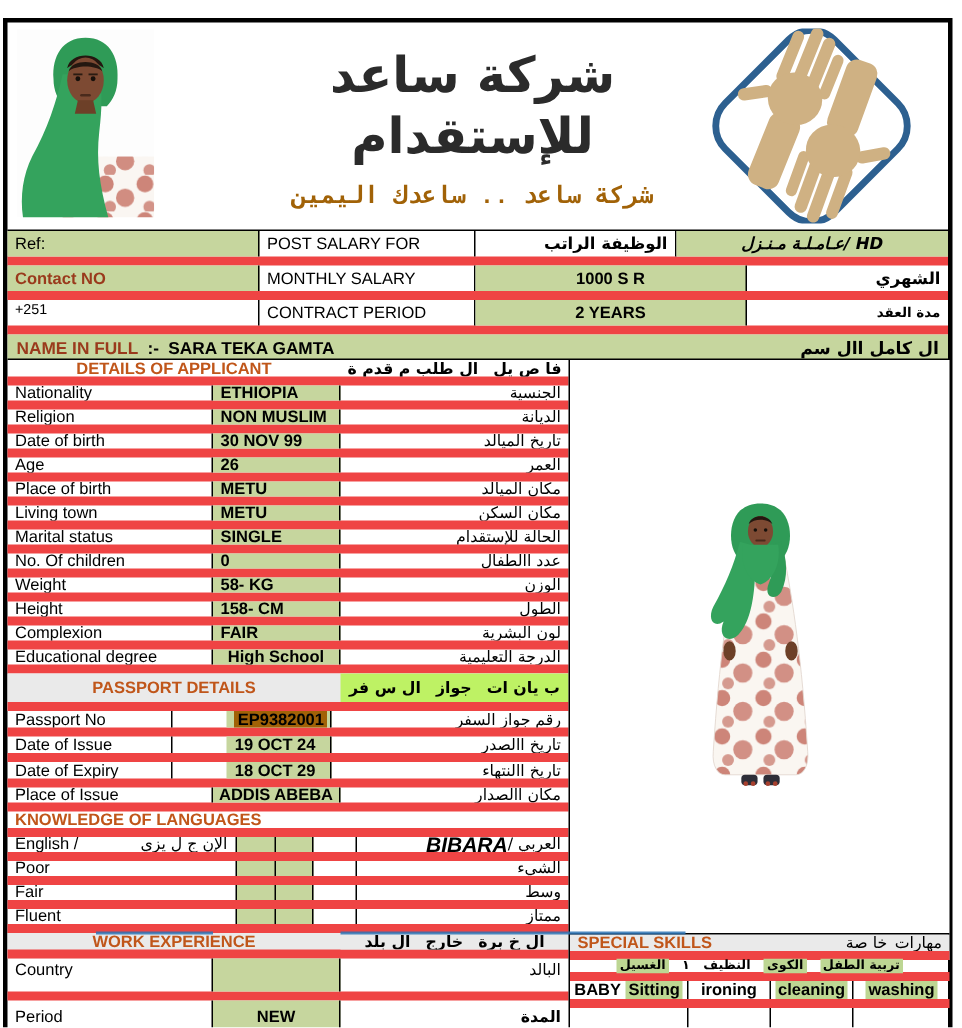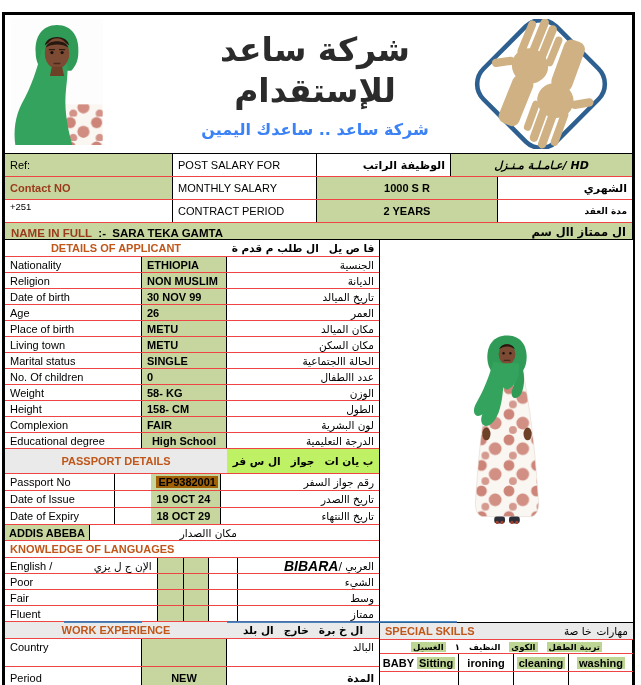--- a/index.html
+++ b/index.html
@@ -4,24 +4,24 @@
 <style>
   html,body{margin:0;padding:0;background:#fff;font-family:"Liberation Sans",sans-serif;}
   .stage{position:relative;width:641px;height:685px;background:#fff;overflow:hidden;}
   .page{position:absolute;left:2px;top:12px;width:633px;height:679px;border:3px solid #000;box-sizing:border-box;background:#fff;}
   .ar{font-family:"DejaVu Sans",sans-serif;}
   
   .hdr{position:relative;height:138px;}
   .headshot{position:absolute;left:6px;top:4px;width:92px;height:126px;}
   .titleblock{position:absolute;left:150px;top:14px;width:320px;text-align:center;}
   .title-ar{font-size:33px;font-weight:bold;color:#2b2b2b;line-height:1.25;}
-  .subtitle-ar{font-size:16px;font-weight:bold;color:#3b82f6;margin-top:8px;}
+  .subtitle-ar{font-size:16px;font-weight:bold;color:#a16207;margin-top:8px;font-family:Liberation Mono, monospace;}
   .logo{position:absolute;right:8px;top:4px;width:166px;height:130px;}
   
-  .r{display:flex;box-sizing:border-box;border-bottom:1px solid #ef4444;}
+  .r{display:flex;box-sizing:border-box;border-bottom:6px solid #ef4444;}
   .c{box-sizing:border-box;border-right:1px solid #000;padding:0 5px;display:flex;align-items:center;overflow:hidden;white-space:nowrap;}
   .c:last-child{border-right:none;}
   .green{background:#c6d69e;}
   .gray{background:#eaeaea;}
   .bold{font-weight:bold;}
   .right{justify-content:flex-end;}
   .center{justify-content:center;}
   .maroon{color:#9a3a1c;font-weight:bold;}
   .orange{color:#c0561a;font-weight:bold;}
   
@@ -125,21 +125,21 @@
     </div>
   </div>
 
   <div class="namerow">
     <span>
       <span class="maroon">NAME IN FULL</span>
       <span class="bold" style="margin:0 3px;">:-</span>
       <span class="bold">SARA TEKA GAMTA</span>
     </span>
     <span class="bold ar">
-      <span class="ar">ال ممتاز</span>
+      <span class="ar">ال كامل</span>
       <span class="ar" style="margin-left:4px;">اال سم</span>
     </span>
   </div>
 
   <div class="body">
 
     <div class="inkline" style="left:59px;top:381px;width:78px;"></div>
     <div class="inkline" style="left:222px;top:381px;width:230px;"></div>
 
     <div class="leftcol">
@@ -180,21 +180,21 @@
             <div class="c lc3 right arlabel ar">مكان الميالد</div>
           </div>
       <div class="r rowstd">
             <div class="c lc1">Living town</div>
             <div class="c lc2 green bold">METU</div>
             <div class="c lc3 right arlabel ar">مكان السكن</div>
           </div>
       <div class="r rowstd">
             <div class="c lc1">Marital status</div>
             <div class="c lc2 green bold">SINGLE</div>
-            <div class="c lc3 right arlabel ar">الحالة االجتماعية</div>
+            <div class="c lc3 right arlabel ar">الحالة للإستقدام</div>
           </div>
       <div class="r rowstd">
             <div class="c lc1">No. Of children</div>
             <div class="c lc2 green bold">0</div>
             <div class="c lc3 right arlabel ar">عدد االطفال</div>
           </div>
       <div class="r rowstd">
             <div class="c lc1">Weight</div>
             <div class="c lc2 green bold">58- KG</div>
             <div class="c lc3 right arlabel ar">الوزن</div>
@@ -237,20 +237,21 @@
             <div class="c lc1">Date of Issue</div>
             <div class="c lc2 green bold">19 OCT 24</div>
             <div class="c lc3 right arlabel ar">تاريخ االصدر</div>
           </div>
       <div class="r rowpass">
             <div class="c lc1">Date of Expiry</div>
             <div class="c lc2 green bold">18 OCT 29</div>
             <div class="c lc3 right arlabel ar">تاريخ االنتهاء</div>
           </div>
       <div class="r" style="height:16px;">
+            <div class="c lc1">Place of Issue</div>
             <div class="c lc2 green bold center">ADDIS ABEBA</div>
             <div class="c lc3 right arlabel ar">مكان االصدار</div>
           </div>
 
       <div class="r" style="height:17px;">
         <div class="c orange" style="width:374px;border-right:none;">KNOWLEDGE OF LANGUAGES</div>
       </div>
 
       <div class="r rowstd">
         <div class="c lg1" style="justify-content:space-between;">

